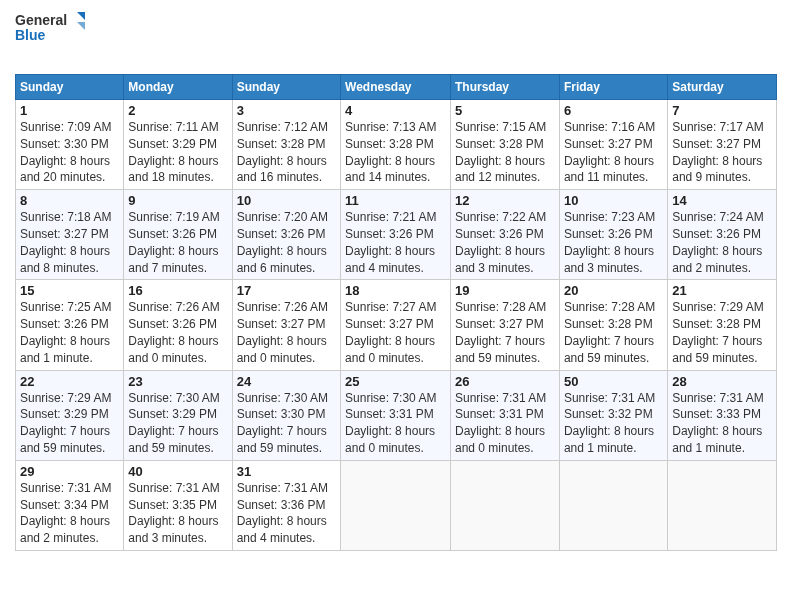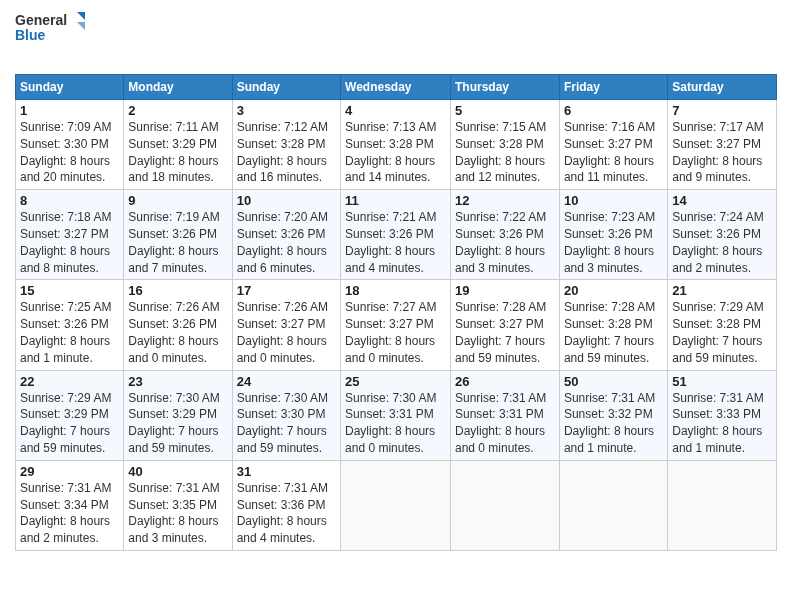--- a/index.html
+++ b/index.html
@@ -329,21 +329,21 @@
         </td>
           <td>
           <span class="day-number">50</span>
           <div class="day-info">
             Sunrise: 7:31 AM<br>
             Sunset: 3:32 PM<br>
             Daylight: 8 hours and 1 minute.
           </div>
         </td>
           <td>
-          <span class="day-number">51</span>
+          <span class="day-number">28</span>
           <div class="day-info">
             Sunrise: 7:31 AM<br>
             Sunset: 3:33 PM<br>
             Daylight: 8 hours and 1 minute.
           </div>
         </td>
         </tr>
         <tr>
           <td>
           <span class="day-number">29</span>

